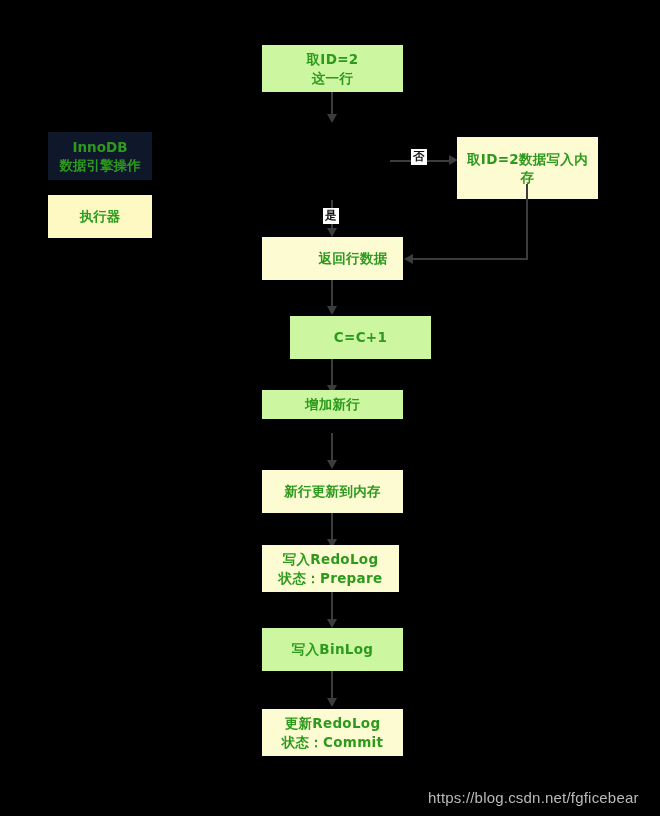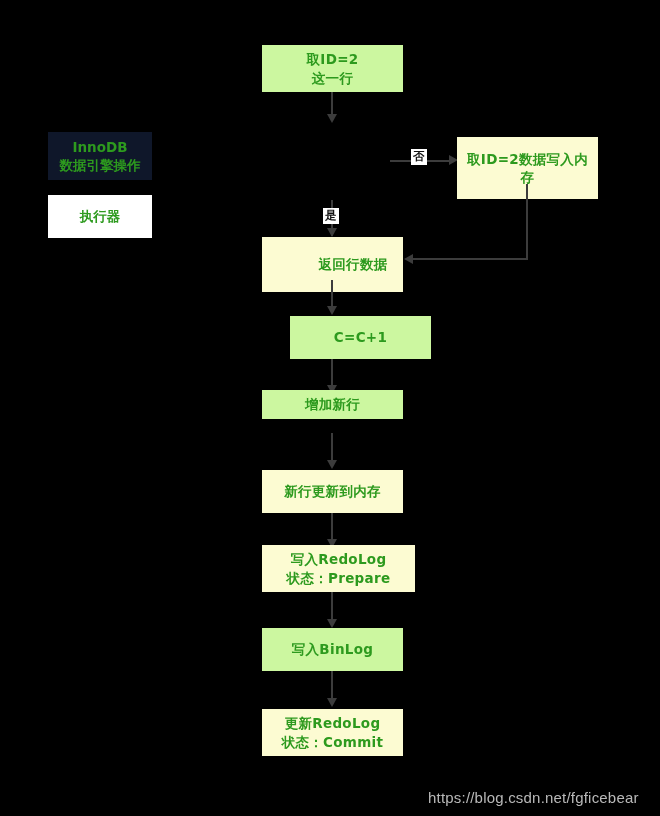--- a/index.html
+++ b/index.html
@@ -137,21 +137,21 @@
   }
 </style>
 </head>
 <body>
 
 <div class="canvas">
 
   <div class="legend-box cream" style="left:48px; top:132px; width:104px; height:48px; background:#0f172a;">InnoDB
 数据引擎操作</div>
 
-  <div class="legend-box green" style="left:48px; top:195px; width:104px; height:43px; background:#ffffff;">执行器</div>
+  <div class="legend-box green" style="left:48px; top:195px; width:104px; height:43px; background:#fef9c3;">执行器</div>
 
   <div class="node green" style="left:262px; top:45px; width:141px; height:47px;">取ID=2
 这一行</div>
 
   <div class="line-v" style="left:331px; top:92px; height:23px;"></div>
   <div class="arrow-down" style="left:326.5px; top:114px;"></div>
 
 
   <div class="line-h" style="left:390px; top:160px; width:62px;"></div>
   <div class="arrow-right" style="left:449px; top:154.5px;"></div>
@@ -161,41 +161,41 @@
 存</div>
 
   <div class="line-v" style="left:331px; top:200px; height:36px;"></div>
   <div class="arrow-down" style="left:326.5px; top:228px;"></div>
   <div class="edge-label" style="left:323px; top:208px;">是</div>
 
   <div class="line-v" style="left:526px; top:184px; height:76px;"></div>
   <div class="line-h" style="left:413px; top:258px; width:115px;"></div>
   <div class="arrow-left" style="left:404px; top:253.5px;"></div>
 
-  <div class="node cream" style="left:262px; top:237px; width:141px; height:55px;padding-left:45px;">返回行数据</div>
+  <div class="node cream" style="left:262px; top:237px; width:141px; height:43px;padding-left:45px;">返回行数据</div>
 
   <div class="line-v" style="left:331px; top:280px; height:27px;"></div>
   <div class="arrow-down" style="left:326.5px; top:306px;"></div>
 
   <div class="node green" style="left:262px; top:316px; width:141px; height:43px;margin-left:28px;">C=C+1</div>
 
   <div class="line-v" style="left:331px; top:359px; height:27px;"></div>
   <div class="arrow-down" style="left:326.5px; top:385px;"></div>
 
   <div class="node green" style="left:262px; top:390px; width:141px; height:29px;">增加新行</div>
 
   <div class="line-v" style="left:331px; top:433px; height:28px;"></div>
   <div class="arrow-down" style="left:326.5px; top:460px;"></div>
 
   <div class="node cream" style="left:262px; top:470px; width:141px; height:43px;">新行更新到内存</div>
 
   <div class="line-v" style="left:331px; top:513px; height:27px;"></div>
   <div class="arrow-down" style="left:326.5px; top:539px;"></div>
 
-  <div class="node cream" style="left:262px; top:545px; width:153px; height:47px;">写入RedoLog
+  <div class="node cream" style="left:262px; top:545px; width:137px; height:47px;">写入RedoLog
 状态：Prepare</div>
 
   <div class="line-v" style="left:331px; top:592px; height:28px;"></div>
   <div class="arrow-down" style="left:326.5px; top:619px;"></div>
 
   <div class="node green" style="left:262px; top:628px; width:141px; height:43px;">写入BinLog</div>
 
   <div class="line-v" style="left:331px; top:671px; height:28px;"></div>
   <div class="arrow-down" style="left:326.5px; top:698px;"></div>
 

